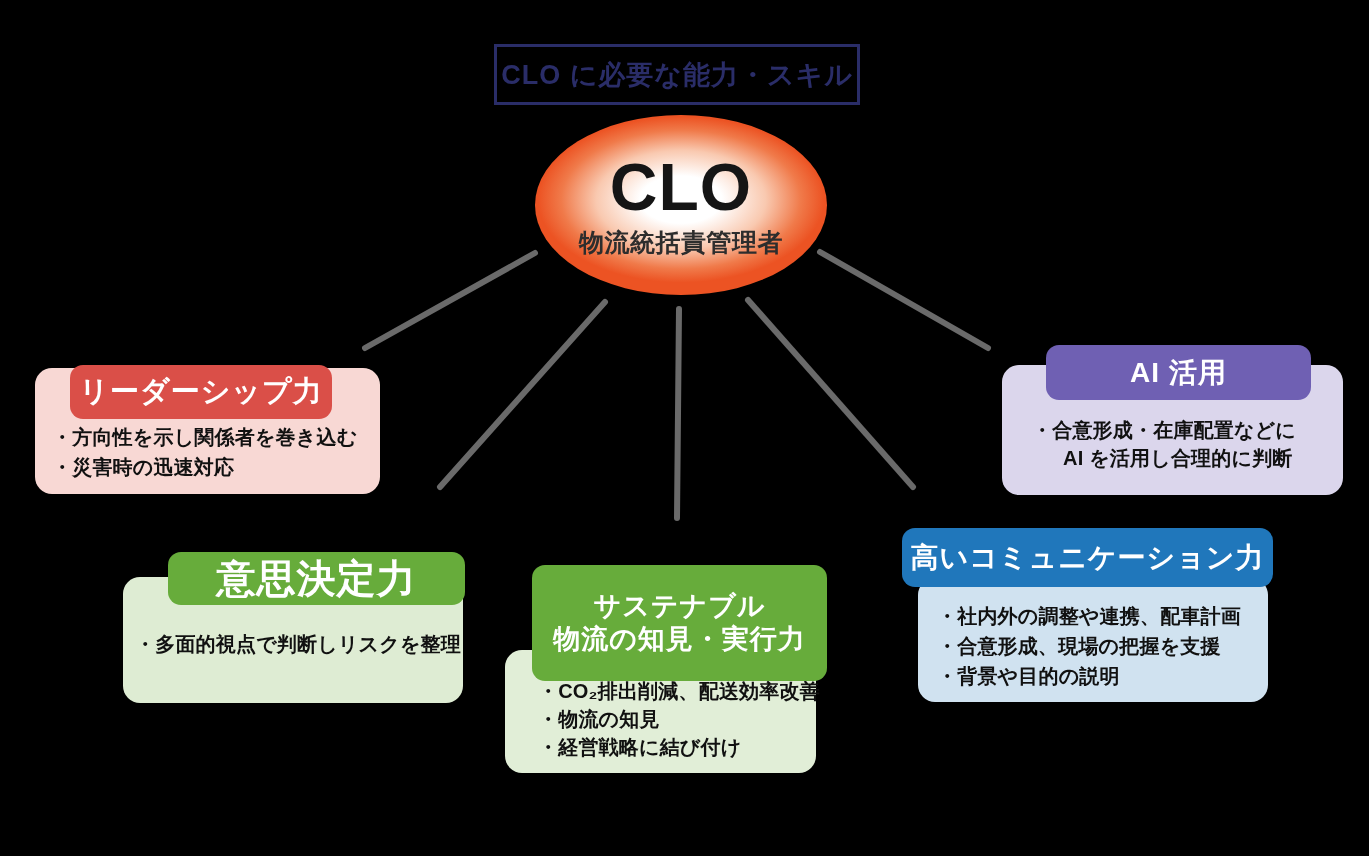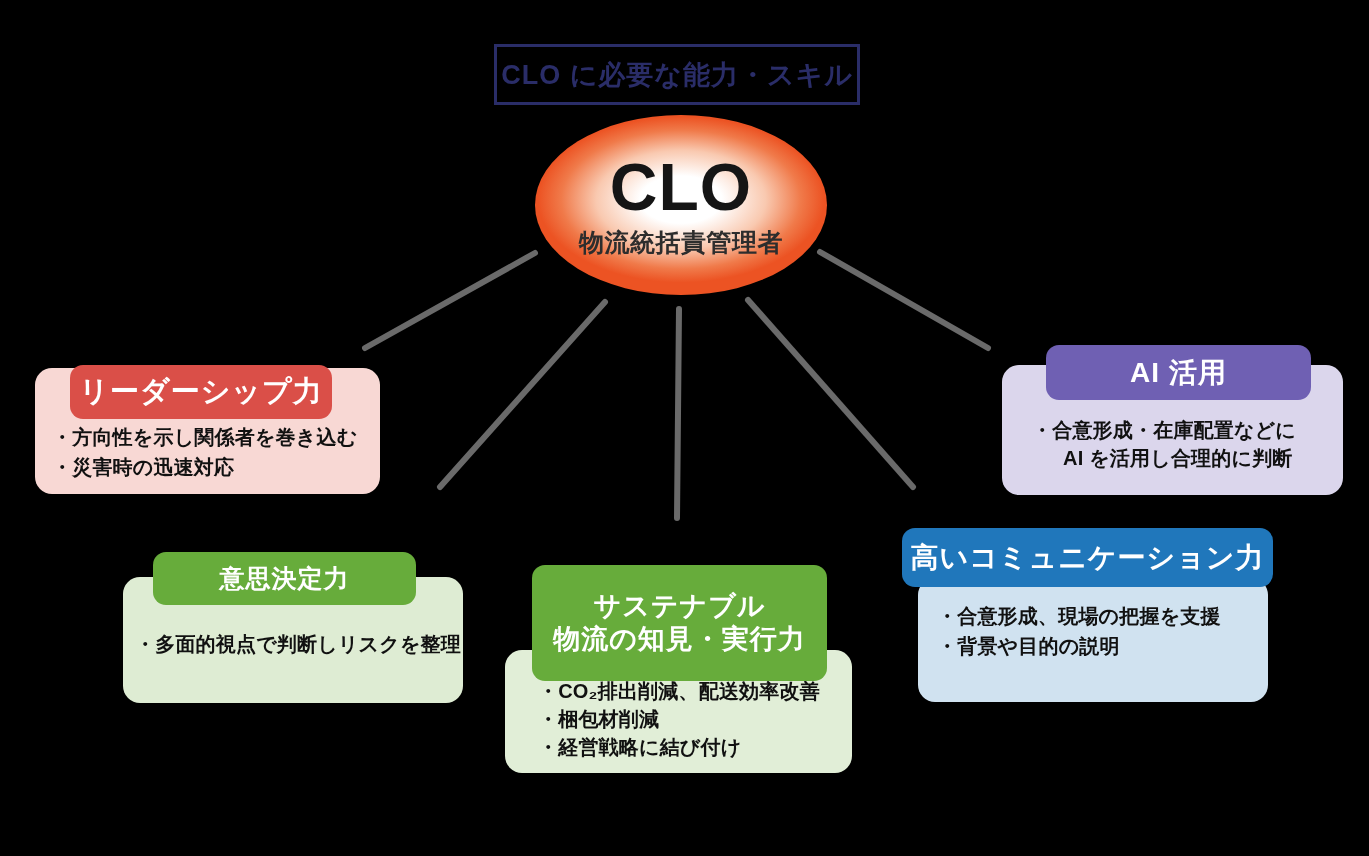--- a/index.html
+++ b/index.html
@@ -39,25 +39,25 @@
   .card-body{
     position:absolute;z-index:2;border-radius:17px;box-sizing:border-box;
     color:#111;font-size:20px;font-weight:600;letter-spacing:0.2px;
   }
   .bullet-line{white-space:nowrap;}
   .bullet-cont{white-space:nowrap;padding-left:31px;}
 
   .hdr-leadership{left:70px;top:348px;width:262px;height:54px;font-size:29px;margin-top:17px;}
   .body-leadership{left:35px;top:368px;width:345px;height:126px;padding:54px 0 0 17px;line-height:30px;}
 
-  .hdr-decision{left:153px;top:552px;width:263px;height:53px;font-size:25px;}
+  .hdr-decision{left:168px;top:552px;width:297px;height:53px;font-size:39px;}
   .body-decision{left:123px;top:577px;width:340px;height:126px;padding:52px 0 0 12px;line-height:30px;}
 
   .hdr-sustainable{left:532px;top:565px;width:295px;height:116px;font-size:27px;line-height:33px;}
-  .body-sustainable{left:505px;top:650px;width:347px;height:123px;padding:27px 0 0 33px;line-height:28px;}
+  .body-sustainable{left:505px;top:650px;width:311px;height:123px;padding:27px 0 0 33px;line-height:28px;}
 
   .hdr-communication{left:902px;top:528px;width:371px;height:59px;font-size:28px;}
   .body-communication{left:918px;top:578px;width:350px;height:124px;padding:23px 0 0 19px;line-height:30px;}
 
   .hdr-ai{left:1046px;top:345px;width:265px;height:55px;font-size:28px;}
   .body-ai{left:1002px;top:365px;width:341px;height:130px;padding:51px 0 0 30px;line-height:28px;}
 </style>
 </head>
 <body style="background: rgb(0, 0, 0);">
 
@@ -90,29 +90,30 @@
 
   <div class="card-body body-decision" style="background-color: rgb(222, 236, 211);">
     <div class="bullet-line">・多面的視点で判断しリスクを整理</div>
   </div>
   <div class="card-header hdr-decision" style="background-color: rgb(103, 172, 59);">
     <span>意思決定力</span>
   </div>
 
   <div class="card-body body-sustainable" style="background-color: rgb(225, 238, 215);">
     <div class="bullet-line">・CO₂排出削減、配送効率改善</div>
-    <div class="bullet-line">・梱包材削減</div>
+    <div class="bullet-line">・物流の知見</div>
     <div class="bullet-line">・経営戦略に結び付け</div>
   </div>
   <div class="card-header hdr-sustainable" style="background-color: rgb(103, 172, 59);">
     <span>サステナブル</span>
     <span>物流の知見・実行力</span>
   </div>
 
   <div class="card-body body-communication" style="background-color: rgb(208, 226, 240);">
+    <div class="bullet-line">・社内外の調整や連携、配車計画</div>
     <div class="bullet-line">・合意形成、現場の把握を支援</div>
     <div class="bullet-line">・背景や目的の説明</div>
   </div>
   <div class="card-header hdr-communication" style="background-color: rgb(32, 119, 187);">
     <span>高いコミュニケーション力</span>
   </div>
 
   <div class="card-body body-ai" style="background-color: rgb(219, 214, 236);">
     <div class="bullet-line">・合意形成・在庫配置などに</div>
     <div class="bullet-cont">AI を活用し合理的に判断</div>

